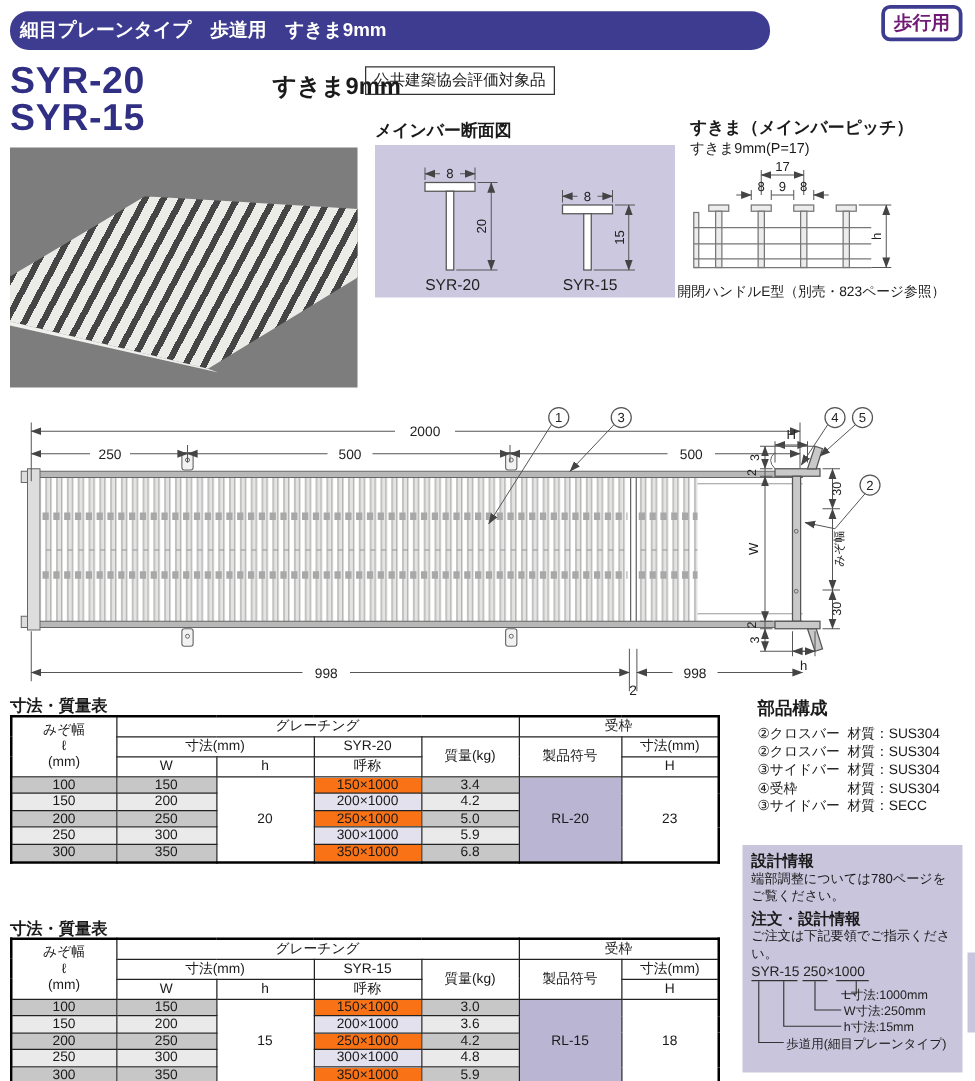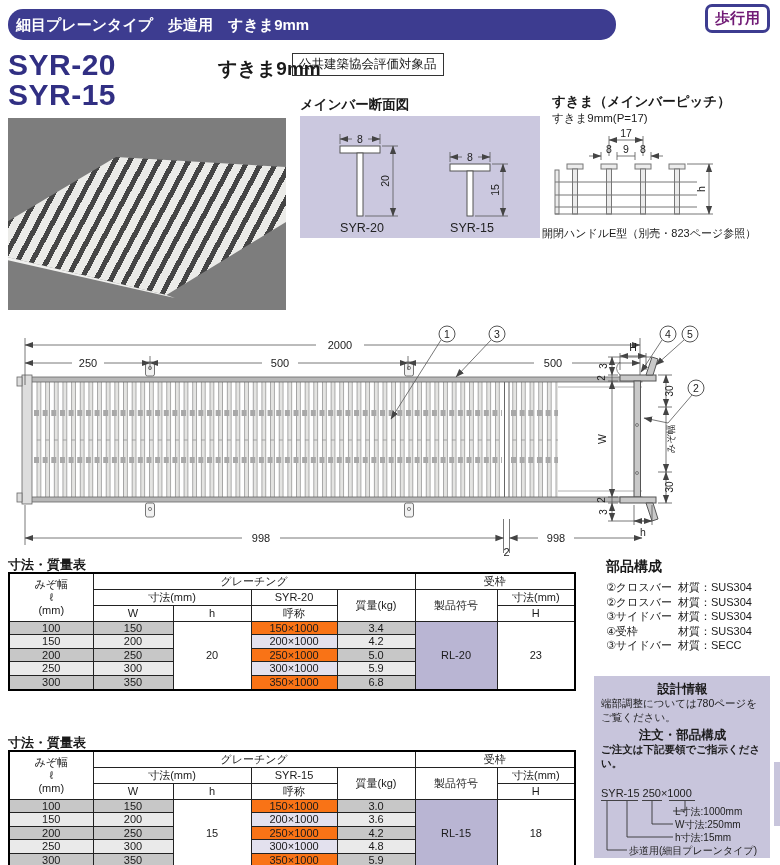--- a/index.html
+++ b/index.html
@@ -47,21 +47,21 @@
   .cell-white{background:#fff;}
 
   
   .parts{left:606px;top:558px;width:170px;}
   .parts-title{font-size:14px;font-weight:bold;margin-bottom:4px;}
   .part-row{display:flex;font-size:11px;line-height:14.5px;}
   .part-name{width:72px;}
 
   
   .info{left:594px;top:676px;width:176px;height:182px;background:#c8c5dc;box-sizing:border-box;padding:6px 6px 4px 7px;}
-  .info h4{margin:0;font-size:12.5px;font-weight:bold;line-height:15px;text-align:center;}
+  .info h4{margin:0;font-size:12.5px;font-weight:bold;line-height:15px;}
   .info p{margin:0 0 4px 0;font-size:10.5px;line-height:13.5px;}
   .edge-tab{left:774px;top:762px;width:6px;height:64px;background:#c8c5dc;}
 
   svg text{font-family:"Liberation Sans","DejaVu Sans",sans-serif;fill:#222;}
 </style>
 </head>
 <body>
 
 <div id="page">
 
@@ -473,22 +473,22 @@
         <div class="part-row">
           <span class="part-name">③サイドバー</span>
           <span>材質：SECC</span>
         </div>
       </div>
   </div>
 
   <div class="abs info">
     <h4>設計情報</h4>
     <p>端部調整については780ページをご覧ください。</p>
-    <h4>注文・部品構成</h4>
-    <p style="margin-bottom:17px;font-weight:bold;">ご注文は下記要領でご指示ください。</p>
+    <h4>注文・設計情報</h4>
+    <p style="margin-bottom:1px;">ご注文は下記要領でご指示ください。</p>
     <svg width="164" height="72" viewBox="0 0 164 72">
       <text x="0" y="10" font-size="11">SYR-15 250×1000</text>
       <g stroke="#333" stroke-width="0.9" fill="none">
         <line x1="0" y1="13.5" x2="37" y2="13.5"></line>
           <line x1="41" y1="13.5" x2="61" y2="13.5"></line>
           <line x1="68" y1="13.5" x2="94" y2="13.5"></line>
         <polyline points="84,14 84,24 72,24"></polyline>
         <polyline points="51,14 51,37 72,37"></polyline>
         <polyline points="26,14 26,50 72,50"></polyline>
         <polyline points="6,14 6,63 26,63"></polyline>

